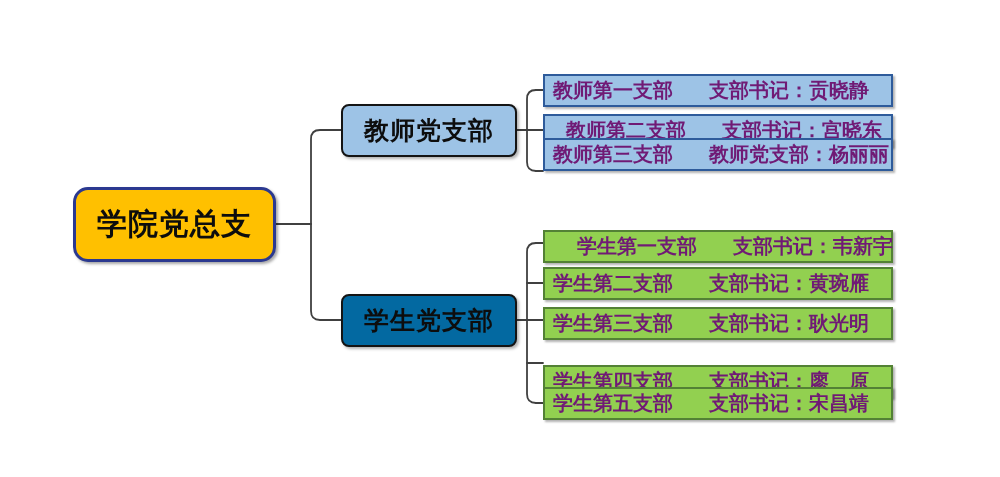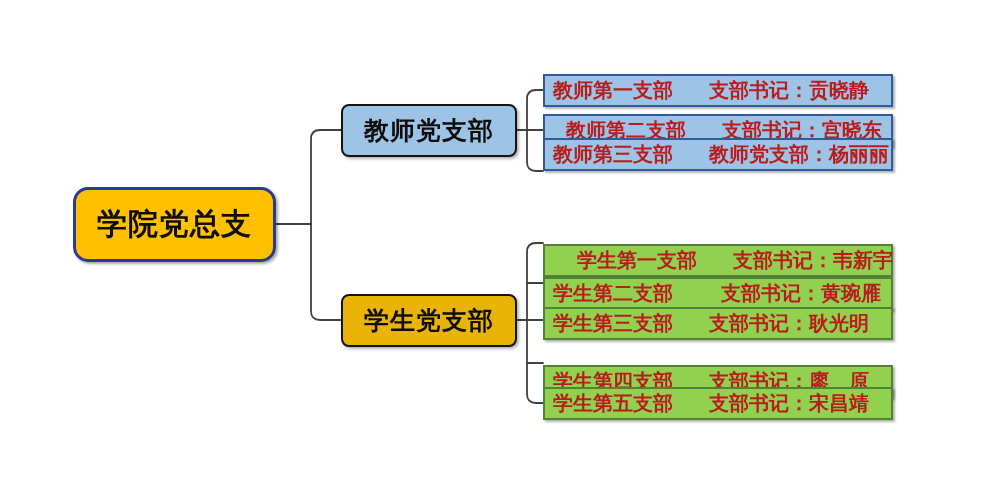--- a/index.html
+++ b/index.html
@@ -41,40 +41,40 @@
   }
   .branch-box {
     left: 341px;
     width: 176px; height: 53px;
     border: 2px solid #141414;
     border-radius: 8px;
     font-size: 25px;
     box-shadow: 2px 2px 3px rgba(0,0,0,0.30);
   }
   .branch-teacher { top: 104px; background: #9DC3E6; }
-  .branch-student { top: 294px; background: #eab308; }
+  .branch-student { top: 294px; background: #0369a1; }
   .row {
     position: absolute;
     left: 543px;
     width: 350px; height: 33px;
     box-sizing: border-box;
     display: flex;
     align-items: center;
     padding-left: 8px;
     font-weight: bold;
     font-size: 20px;
-    color: #b91c1c;
+    color: #701a75;
     box-shadow: 1.5px 1.5px 2px rgba(0,0,0,0.30);
   }
   .row-teacher { background: #9DC3E6; border: 2px solid #2E5B9B; }
   .row-student { background: #92D050; border: 2px solid #538135; }
   .row .unit { white-space: pre; }
   .row .secretary { margin-left: 36px; white-space: pre; }
   .t1 { top: 74px; }  .t2 { top: 114px; padding-left: 21px; } .t3 { top: 138px; }
-  .s1 { top: 244px; padding-left: 32px; } .s2 { top: 277px; gap: 12px; } .s3 { top: 307px; }
+  .s1 { top: 230px; padding-left: 32px; } .s2 { top: 267px; } .s3 { top: 307px; }
   .s4 { top: 347px; margin-top: 18px; } .s5 { top: 387px; }
 </style>
 </head>
 <body>
 
 <div class="canvas">
 
   <svg class="connectors" viewBox="0 0 1000 477" xmlns="http://www.w3.org/2000/svg">
     <g stroke="#404040" stroke-width="1.8" fill="none" stroke-linecap="round">
 

